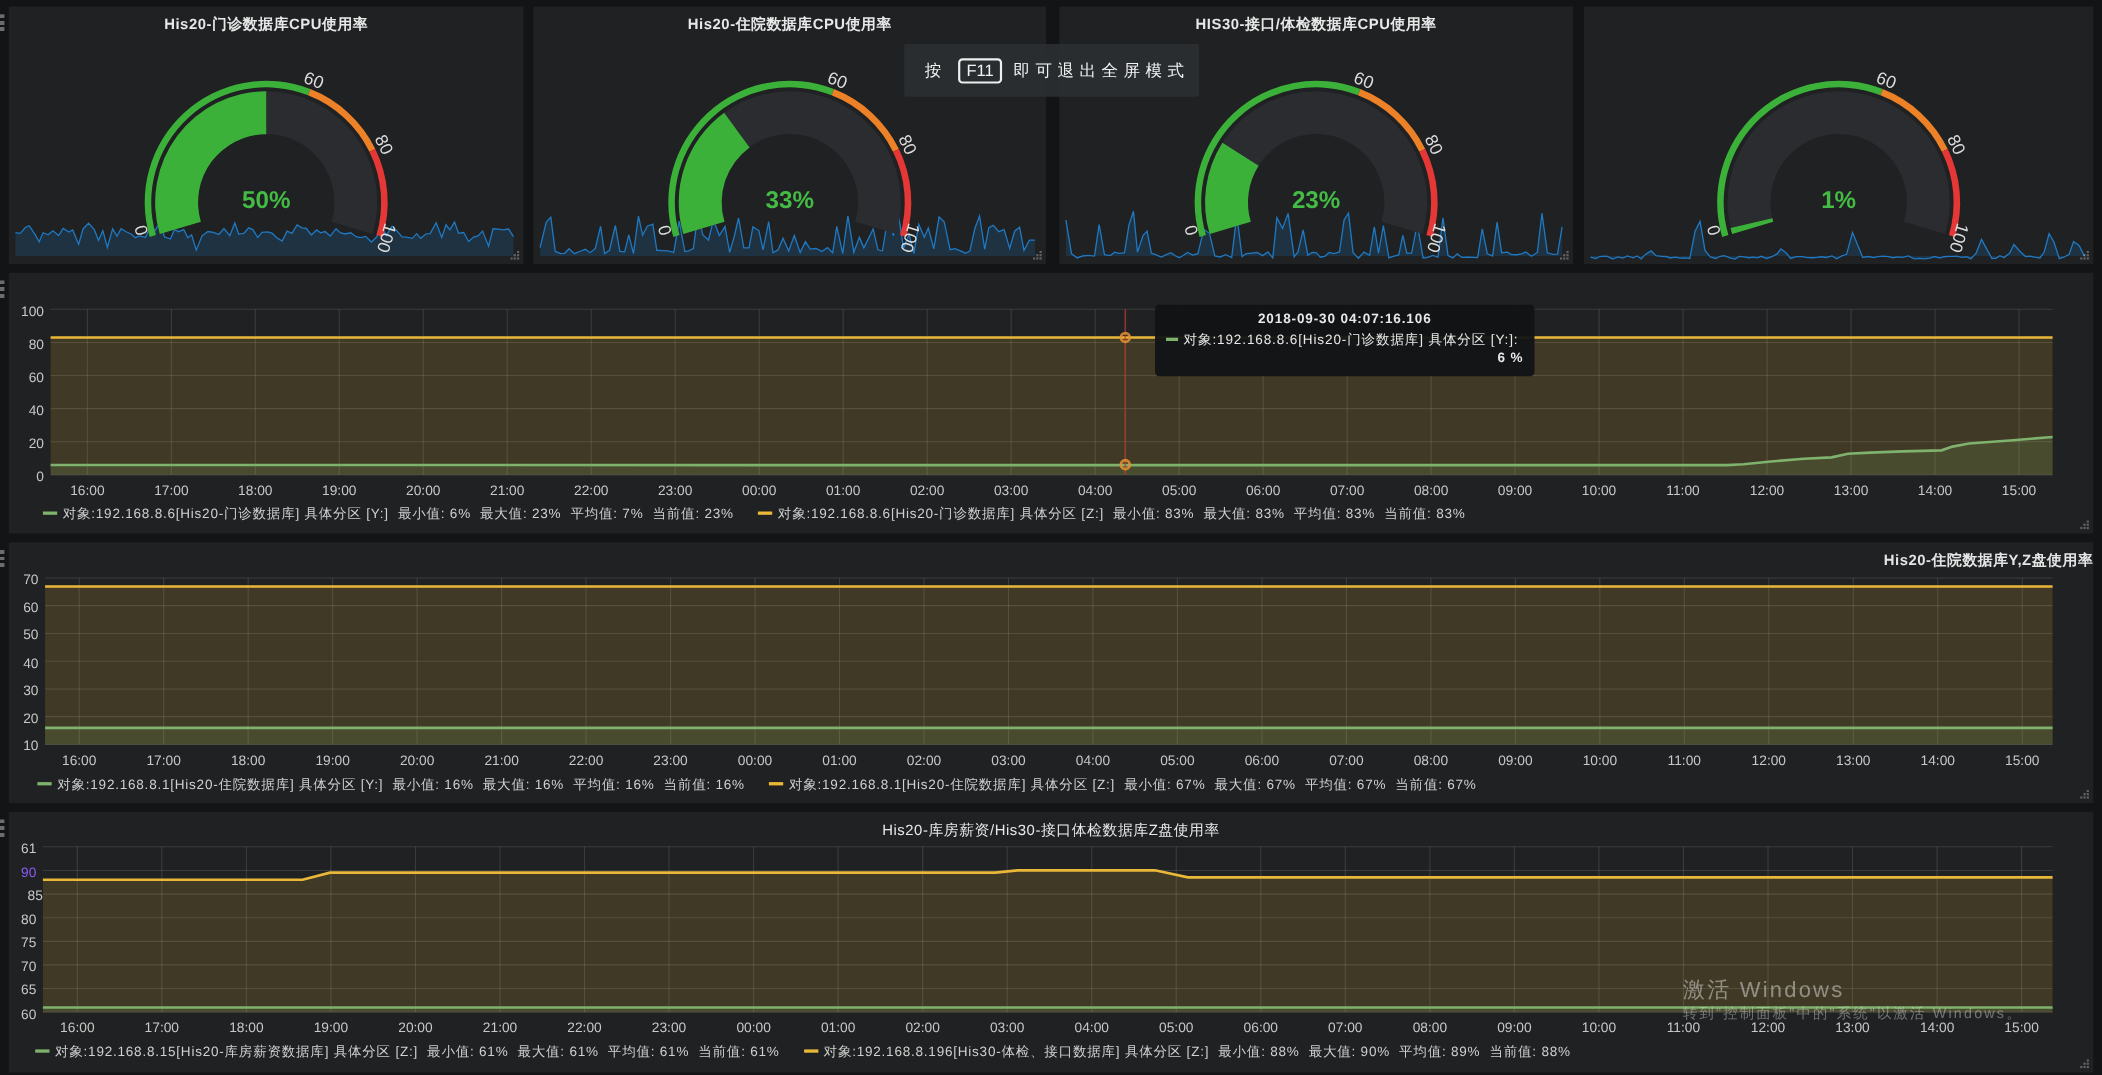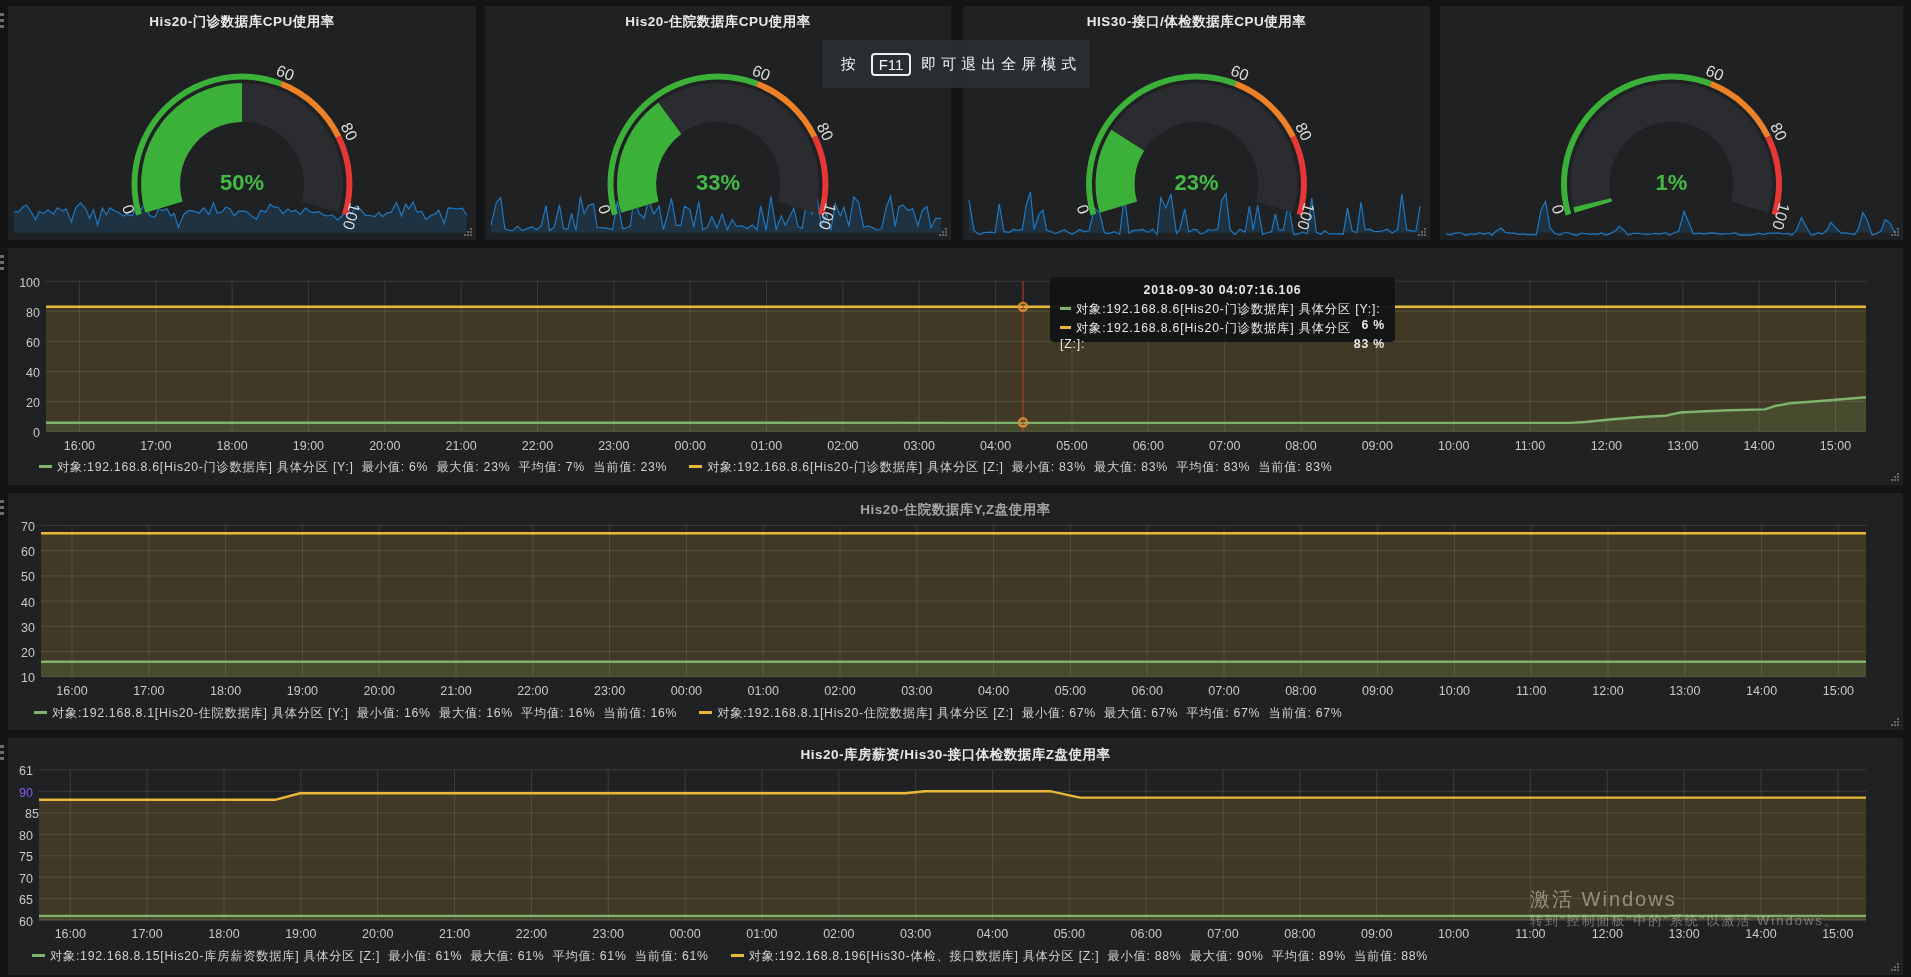--- a/index.html
+++ b/index.html
@@ -214,21 +214,21 @@
       <line x1="1523.2" y1="32.4" x2="1523.2" y2="183.8" stroke="rgba(255,255,255,0.12)" stroke-width="1"></line>
       <line x1="1600" y1="32.4" x2="1600" y2="183.8" stroke="rgba(255,255,255,0.12)" stroke-width="1"></line>
       <line x1="1676.8" y1="32.4" x2="1676.8" y2="183.8" stroke="rgba(255,255,255,0.12)" stroke-width="1"></line>
       <line x1="1753.6" y1="32.4" x2="1753.6" y2="183.8" stroke="rgba(255,255,255,0.12)" stroke-width="1"></line>
       <line x1="1830.4" y1="32.4" x2="1830.4" y2="183.8" stroke="rgba(255,255,255,0.12)" stroke-width="1"></line>
       <polygon points="33,183.8 33,40.2 1858,40.2 1858,183.8" fill="rgba(234,184,57,0.16)"></polygon>
       <polygon points="33,183.8 33,168.7 1858,168.7 1858,183.8" fill="rgba(126,178,109,0.15)"></polygon>
       <polyline points="33,40.2 1858,40.2" fill="none" stroke="#eab839" stroke-width="2.4"></polyline>
       <polyline points="33,168.7 1858,168.7" fill="none" stroke="#7eb26d" stroke-width="2.4"></polyline>
     </svg>
-    <div style="position:absolute;left:0;top:8px;width:100%;text-align:center;font-size:13.5px;font-weight:bold;color:#a3a3a3;letter-spacing:0.5px">His20-住院数据库Y,Z盘使用率</div>
+    <div style="position:absolute;left:0;top:8px;width:100%;text-align:right;font-size:13.5px;font-weight:bold;color:#e5e5e5;letter-spacing:0.5px">His20-住院数据库Y,Z盘使用率</div>
     <div style="position:absolute;right:1868px;top:26.9px;font-size:12.5px;color:#c8c8c8">70</div>
     <div style="position:absolute;right:1868px;top:52.1px;font-size:12.5px;color:#c8c8c8">60</div>
     <div style="position:absolute;right:1868px;top:77.4px;font-size:12.5px;color:#c8c8c8">50</div>
     <div style="position:absolute;right:1868px;top:102.6px;font-size:12.5px;color:#c8c8c8">40</div>
     <div style="position:absolute;right:1868px;top:127.8px;font-size:12.5px;color:#c8c8c8">30</div>
     <div style="position:absolute;right:1868px;top:153px;font-size:12.5px;color:#c8c8c8">20</div>
     <div style="position:absolute;right:1868px;top:178.3px;font-size:12.5px;color:#c8c8c8">10</div>
     <div style="position:absolute;left:40px;top:190.8px;width:48px;text-align:center;font-size:12.5px;color:#c8c8c8">16:00</div>
     <div style="position:absolute;left:116.8px;top:190.8px;width:48px;text-align:center;font-size:12.5px;color:#c8c8c8">17:00</div>
     <div style="position:absolute;left:193.6px;top:190.8px;width:48px;text-align:center;font-size:12.5px;color:#c8c8c8">18:00</div>
@@ -295,21 +295,21 @@
       <line x1="1522.4" y1="31.8" x2="1522.4" y2="182.2" stroke="rgba(255,255,255,0.12)" stroke-width="1"></line>
       <line x1="1599.3" y1="31.8" x2="1599.3" y2="182.2" stroke="rgba(255,255,255,0.12)" stroke-width="1"></line>
       <line x1="1676.1" y1="31.8" x2="1676.1" y2="182.2" stroke="rgba(255,255,255,0.12)" stroke-width="1"></line>
       <line x1="1753" y1="31.8" x2="1753" y2="182.2" stroke="rgba(255,255,255,0.12)" stroke-width="1"></line>
       <line x1="1829.8" y1="31.8" x2="1829.8" y2="182.2" stroke="rgba(255,255,255,0.12)" stroke-width="1"></line>
       <polygon points="31,182.2 31,61.8 267,61.8 292,55.3 897,55.3 917,53.2 1042,53.2 1072,59.6 1858,59.6 1858,182.2" fill="rgba(234,184,57,0.16)"></polygon>
       <polygon points="31,182.2 31,177.9 1858,177.9 1858,182.2" fill="rgba(126,178,109,0.15)"></polygon>
       <polyline points="31,61.8 267,61.8 292,55.3 897,55.3 917,53.2 1042,53.2 1072,59.6 1858,59.6" fill="none" stroke="#eab839" stroke-width="2.4"></polyline>
       <polyline points="31,177.9 1858,177.9" fill="none" stroke="#7eb26d" stroke-width="2.4"></polyline>
     </svg>
-    <div style="position:absolute;left:0;top:8px;width:100%;text-align:center;font-size:13.5px;font-weight:bold;color:#e8e8e8;letter-spacing:0.5px">His20-库房薪资/His30-接口体检数据库Z盘使用率</div>
+    <div style="position:absolute;left:0;top:8px;width:100%;text-align:center;font-size:13.5px;font-weight:normal;color:#e8e8e8;letter-spacing:0.5px">His20-库房薪资/His30-接口体检数据库Z盘使用率</div>
     <div style="position:absolute;right:1870px;top:26.3px;font-size:12.5px;color:#c8c8c8">61</div>
     <div style="position:absolute;right:1870px;top:47.8px;font-size:12.5px;color:#8b5cf6">90</div>
     <div style="position:absolute;right:1864px;top:69.3px;font-size:12.5px;color:#c8c8c8">85</div>
     <div style="position:absolute;right:1870px;top:90.8px;font-size:12.5px;color:#c8c8c8">80</div>
     <div style="position:absolute;right:1870px;top:112.3px;font-size:12.5px;color:#c8c8c8">75</div>
     <div style="position:absolute;right:1870px;top:133.7px;font-size:12.5px;color:#c8c8c8">70</div>
     <div style="position:absolute;right:1870px;top:155.2px;font-size:12.5px;color:#c8c8c8">65</div>
     <div style="position:absolute;right:1870px;top:176.7px;font-size:12.5px;color:#c8c8c8">60</div>
     <div style="position:absolute;left:38.3px;top:189.2px;width:48px;text-align:center;font-size:12.5px;color:#c8c8c8">16:00</div>
     <div style="position:absolute;left:115.1px;top:189.2px;width:48px;text-align:center;font-size:12.5px;color:#c8c8c8">17:00</div>
@@ -341,20 +341,19 @@
       <rect x="6" y="3" width="2" height="2" fill="rgba(255,255,255,0.30)"></rect>
       <rect x="6" y="6" width="2" height="2" fill="rgba(255,255,255,0.30)"></rect>
       <rect x="3" y="3" width="2" height="2" fill="rgba(255,255,255,0.30)"></rect>
       <rect x="3" y="6" width="2" height="2" fill="rgba(255,255,255,0.30)"></rect>
       <rect x="0" y="6" width="2" height="2" fill="rgba(255,255,255,0.30)"></rect>
     </svg>
   </div>
 <div style="position:absolute;left:1050px;top:277px;width:345px;height:65px;background:rgba(17,19,21,0.95);border-radius:4px;padding:6px 10px;font-size:12.3px;color:#e8e8e8;letter-spacing:0.8px">
 <div style="text-align:center;font-weight:bold;margin-bottom:4px">2018-09-30 04:07:16.106</div>
 <div style="margin-bottom:2px"><span style="display:inline-block;width:11px;height:3px;background:#7eb26d;vertical-align:3px;margin-right:5px"></span>对象:192.168.8.6[His20-门诊数据库] 具体分区 [Y:]:<span style="float:right;font-weight:bold">6 %</span></div>
-<div><span style="display:inline-block;width:11px;height:3px;background:#eab839;vertical-align:3px;margin-right:5px"></span>对象:192.168.8.6[His20-门诊数据库] 具体分区 [Z:]:<span style="float:right;font-weight:bold">83 %</span></div>
 </div>
 <div style="position:absolute;left:822px;top:40px;width:268px;height:48px;background:rgba(42,46,50,0.93);border-radius:2px;display:flex;align-items:center;justify-content:center;padding-left:10px;font-size:15px;color:#f2f2f2">
 <span style="letter-spacing:5px">按</span>
     <span style="border:2px solid #eee;border-radius:4px;padding:1px 6px;margin:0 10px">F11</span>
     <span style="letter-spacing:5px">即可退出全屏模式</span>
   </div>
 <div style="position:absolute;left:1530px;top:886px;font-size:20px;color:rgba(225,225,225,0.50);letter-spacing:2px">激活 Windows</div>
 <div style="position:absolute;left:1530px;top:912px;font-size:13px;color:rgba(225,225,225,0.42);letter-spacing:2px">转到"控制面板"中的"系统"以激活 Windows。</div>
 </body></html>

